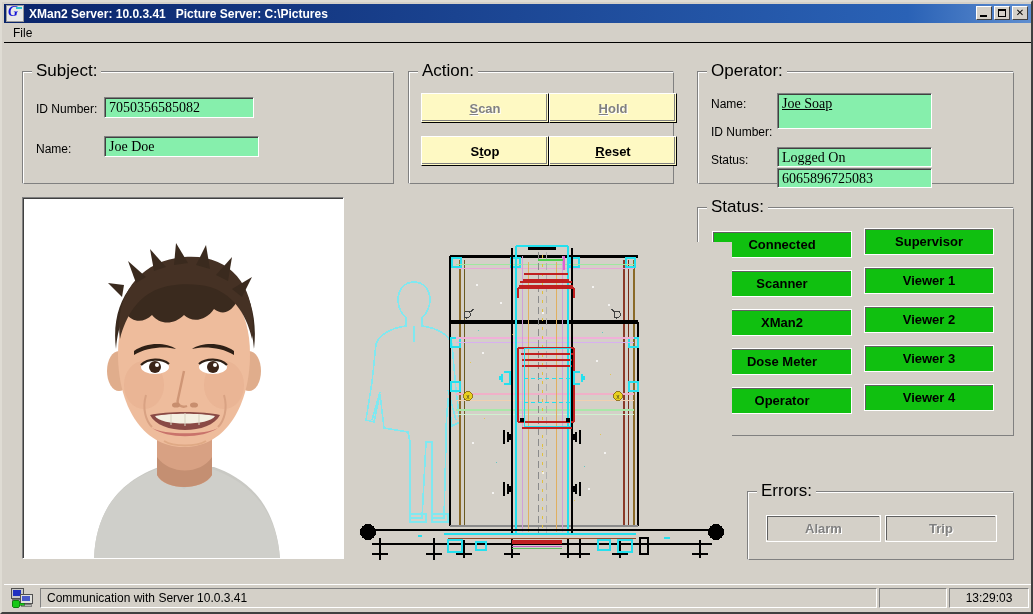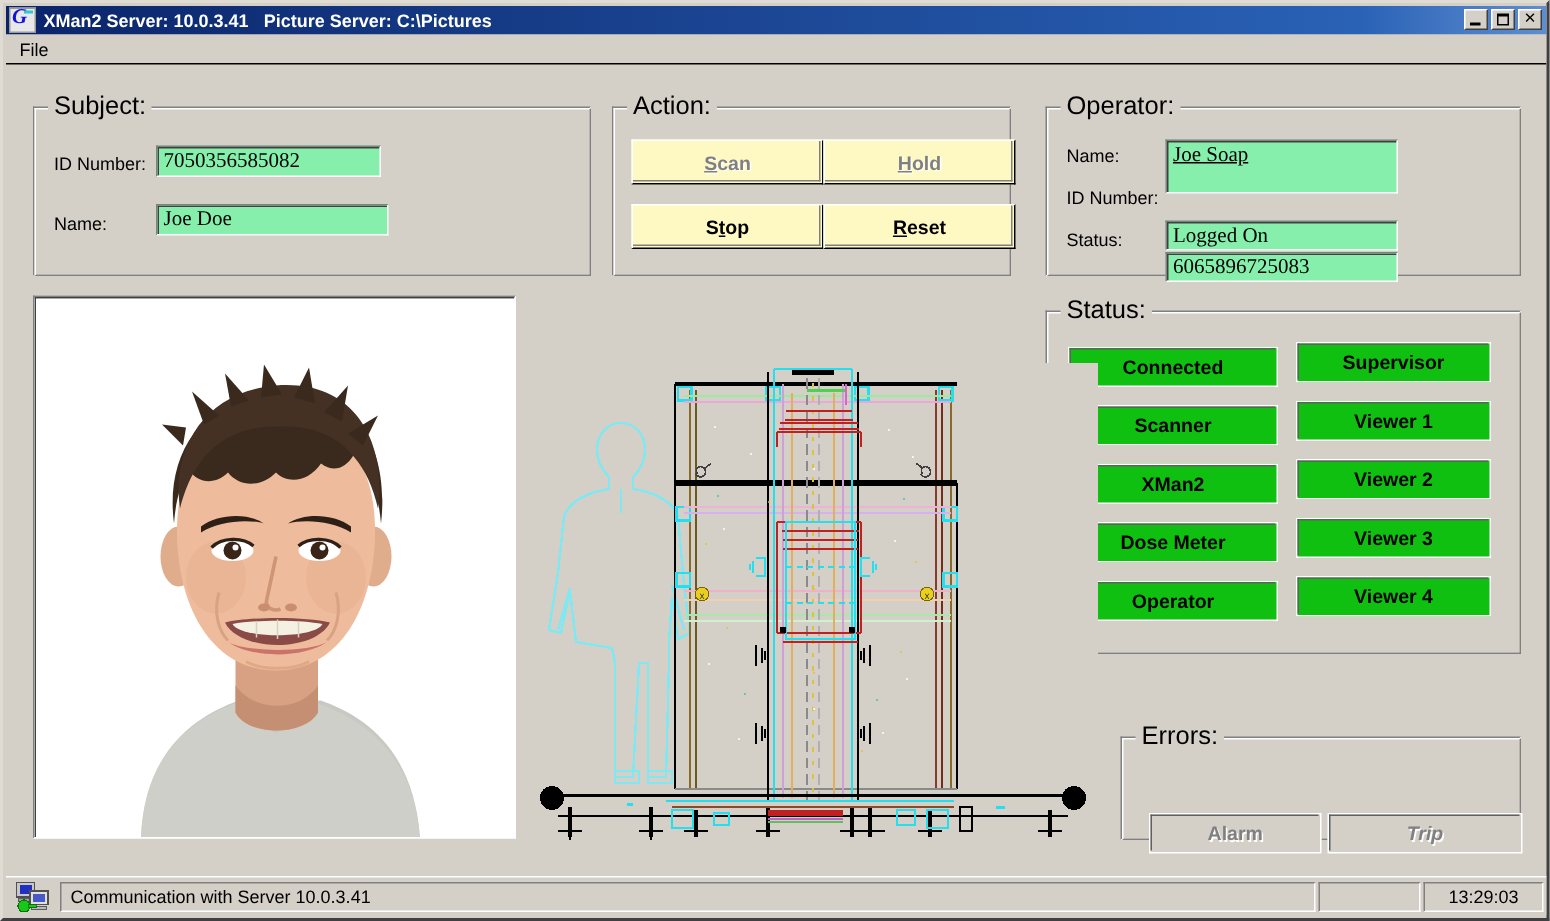--- a/index.html
+++ b/index.html
@@ -251,21 +251,20 @@
     border-top: 1px solid #ffffff;
     border-right: 1px solid #ffffff;
     border-bottom: 1px solid #ffffff;
     display: flex;
     align-items: center;
     justify-content: center;
     font: bold 13px "Liberation Sans", sans-serif;
     color: #808080;
     text-shadow: 1px 1px 0 #ffffff;
     user-select: none;
-    margin-top: 27px;
   }
   .ebtn .inner2 {
     position: absolute;
     left: 0; top: 0; right: 1px; bottom: 1px;
     border-left: 1px solid #606060;
     border-top: 1px solid #606060;
     pointer-events: none;
   }
   .ebtn .lbl { position: relative; z-index: 2; }
 
@@ -460,21 +459,21 @@
   </div>
 
   <div class="groupbox" style="left:745px; top:480px; width:267px; height:78px;">
     <div class="gb-frame" style="top:9px; height:69px;"></div>
     <div class="gb-title">Errors:</div>
 
     <div class="ebtn" style="left:19px; top:33px; width:115px; height:27px;">
         <span class="inner2"></span>
         <span class="lbl">Alarm</span>
       </div>
-    <div class="ebtn" style="left:138px; top:33px; width:130px; height:27px;font-style:italic;">
+    <div class="ebtn" style="left:138px; top:33px; width:112px; height:27px;">
         <span class="inner2"></span>
         <span class="lbl">Trip</span>
       </div>
   </div>
 
   <div id="photo-frame">
     <div class="pinner">
       <svg width="320" height="360" viewBox="0 0 320 360">
         <rect x="0" y="0" width="320" height="360" fill="#ffffff"></rect>
 

